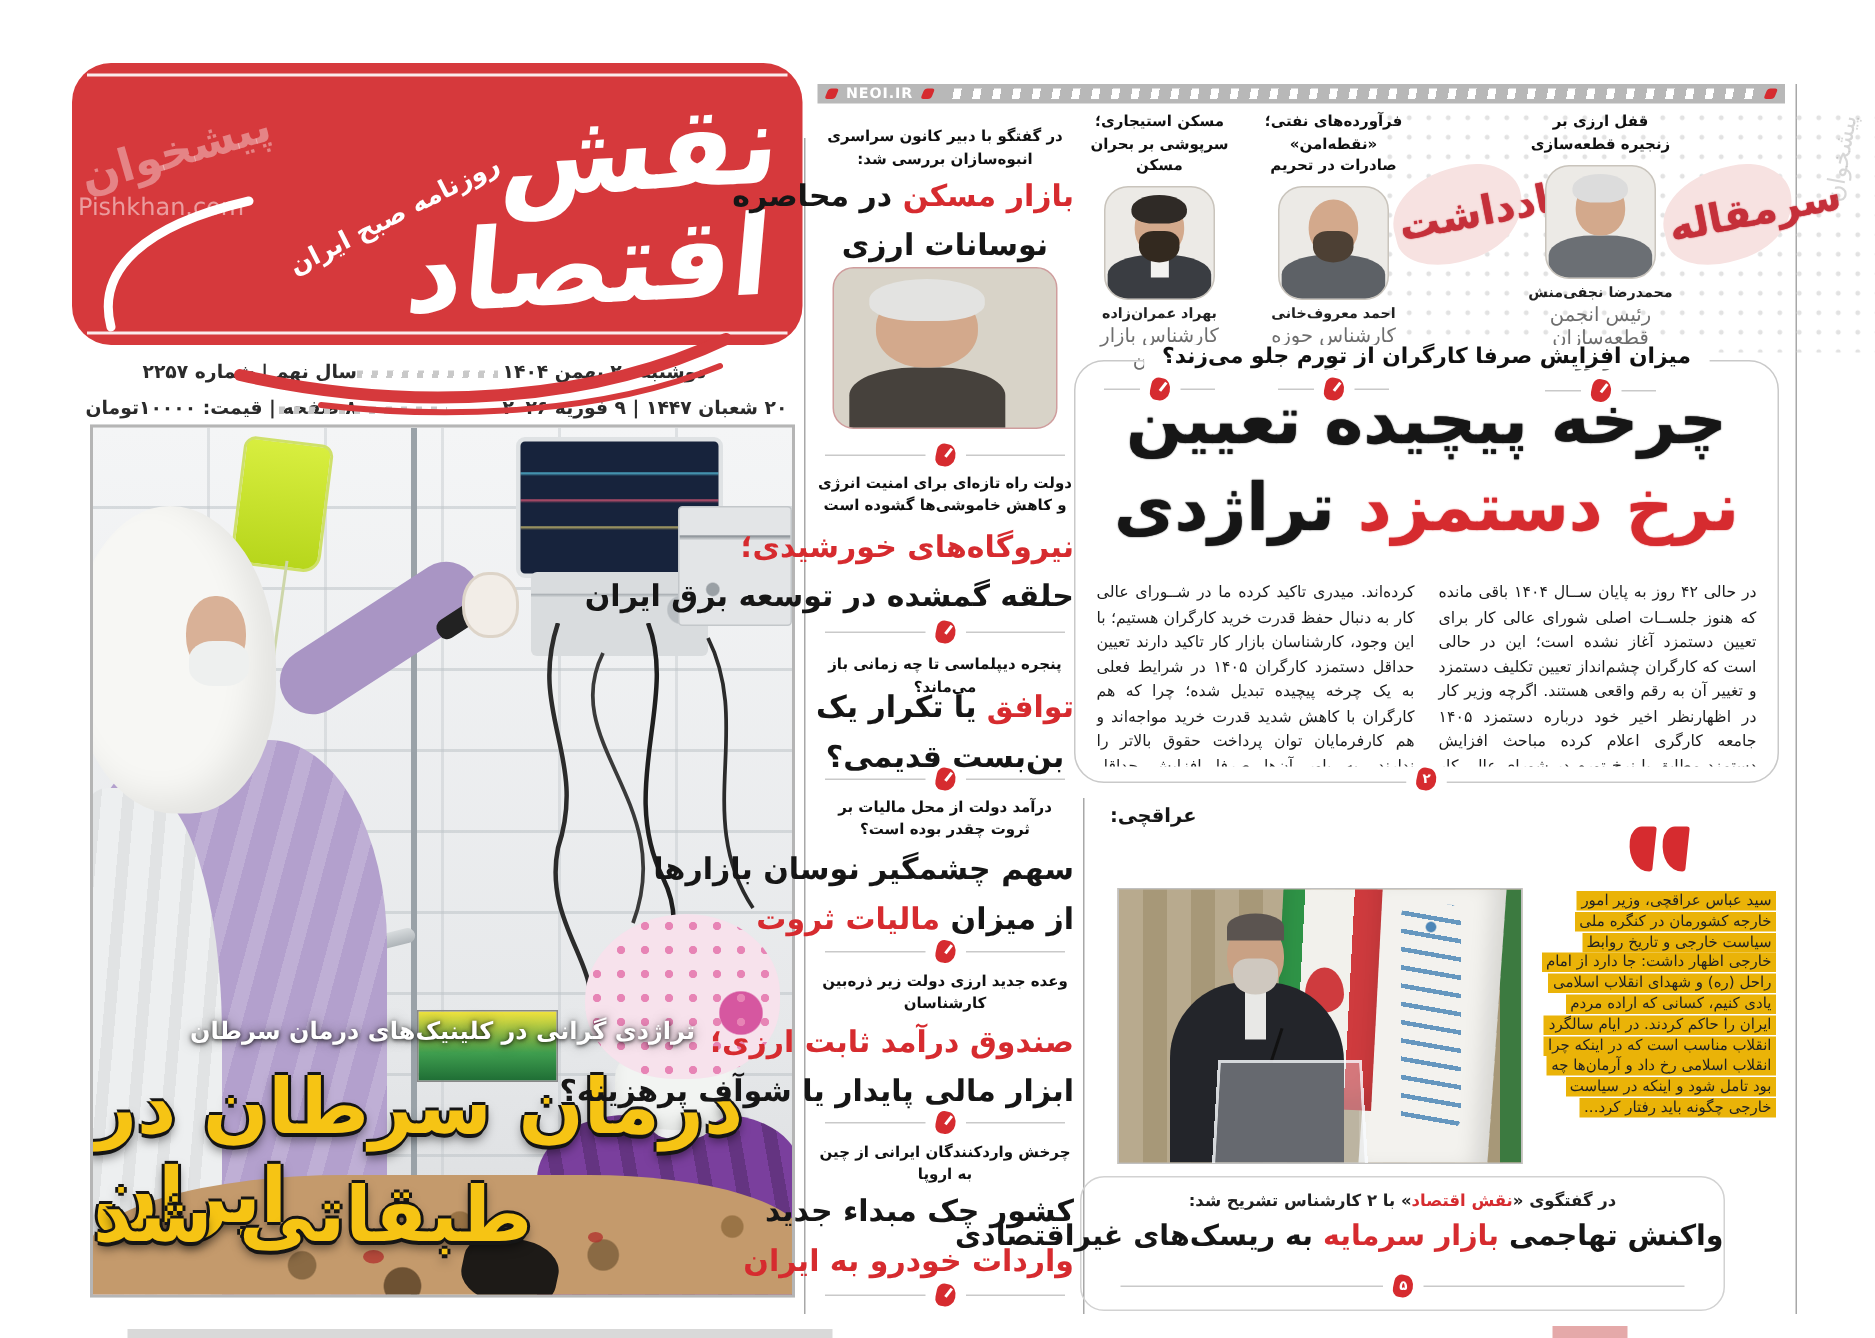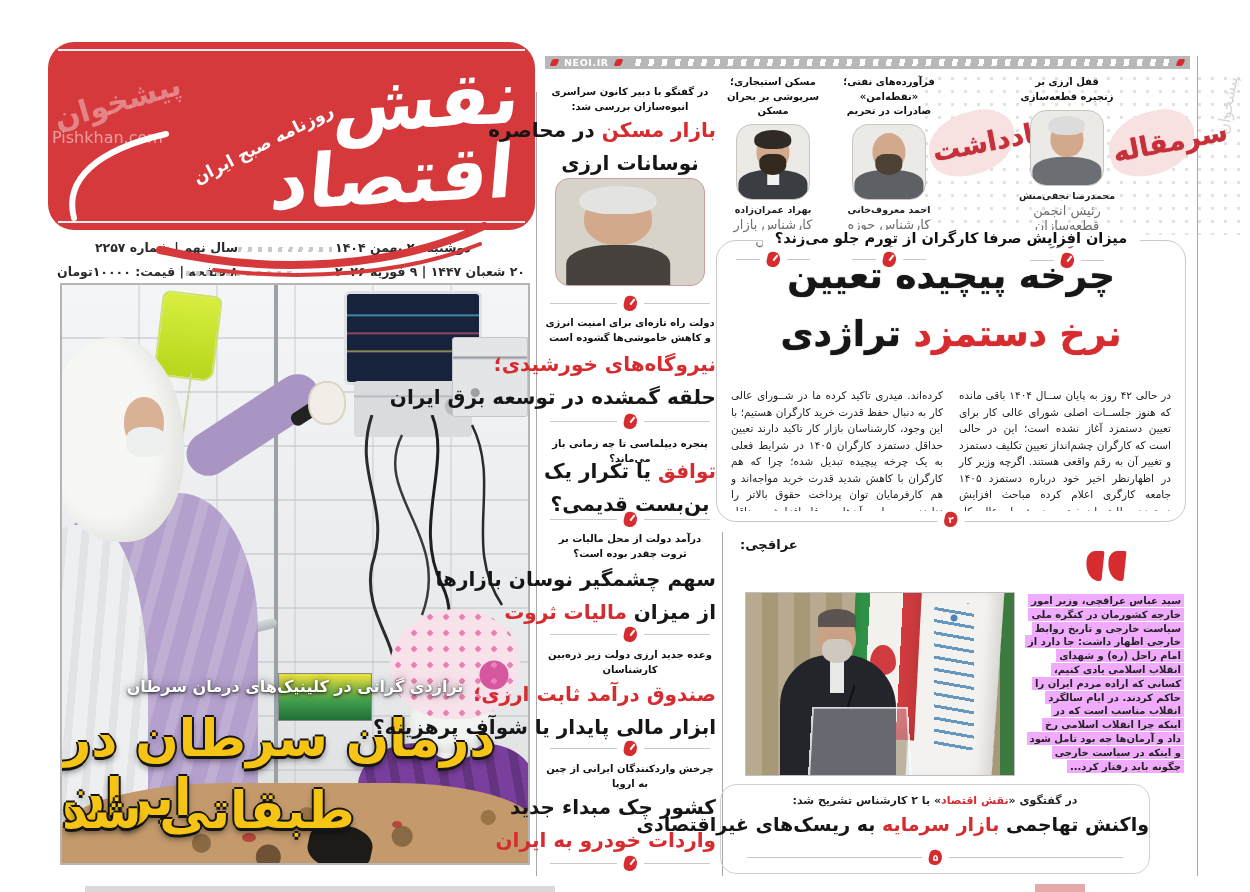--- a/index.html
+++ b/index.html
@@ -142,21 +142,21 @@
   .mc-h{position:absolute;left:0;width:100%;text-align:center;font-size:20px;font-weight:bold;line-height:1.65;letter-spacing:-.4px;}
   .mc-h .l{display:block;white-space:nowrap;}
   .mc-div{position:absolute;left:6px;right:6px;}
   .iphoto{position:absolute;left:11px;top:178px;width:148px;height:106px;background:#d8d3c8;border:1.5px solid #cf9d9d;
           border-radius:14px;overflow:hidden;}
 
   
   .mainbox{left:716px;top:240px;width:468px;height:280px;border:1.5px solid #c9c9c9;border-radius:20px;}
   .mb-kicker{position:absolute;top:-11px;left:50%;transform:translateX(-50%);background:#fff;padding:0 12px;
              font-size:14.5px;font-weight:bold;white-space:nowrap;color:#111;}
-  .mb-h{position:absolute;left:0;right:0;text-align:center;font-size:36px;font-weight:bold;letter-spacing:-1.5px;
+  .mb-h{position:absolute;left:0;right:0;text-align:center;font-size:44px;font-weight:bold;letter-spacing:-1.5px;
         text-shadow:0 0 1px currentColor;white-space:nowrap;}
   .mb-h1{top:14px;} .mb-h2{top:72px;}
   .mb-h2 .red{text-shadow:0 0 1px var(--red);}
   .mb-body{position:absolute;left:14px;right:14px;top:146px;height:124px;overflow:hidden;display:flex;gap:16px;}
   .mb-col{flex:1;font-size:10.5px;line-height:1.58;text-align:justify;color:#1d1d1d;}
   .mb-mark{position:absolute;bottom:-10px;left:50%;transform:translateX(-50%);background:#fff;padding:0 7px;}
 
   
   .ar-kicker{left:740px;top:537px;width:280px;text-align:left;font-size:13px;font-weight:bold;}
   .ar-h{left:725px;top:556px;width:310px;text-align:center;font-size:17.5px;font-weight:bold;letter-spacing:-.4px;white-space:nowrap;}
@@ -178,21 +178,21 @@
   .arp-man-beard{position:absolute;left:76px;top:46px;width:30px;height:24px;background:#cfc8bf;border-radius:36% 36% 52% 52%;}
   .arp-man-suit{position:absolute;left:34px;top:62px;width:116px;height:120px;background:#23252a;border-radius:42% 44% 0 0;}
   .arp-man-shirt{position:absolute;left:84px;top:66px;width:14px;height:34px;background:#e8e8e6;}
   .arp-podium{position:absolute;left:64px;top:112px;width:96px;height:70px;background:rgba(225,232,238,.35);
      border:2px solid rgba(250,252,255,.75);transform:perspective(120px) rotateX(8deg);}
   .arp-mic{position:absolute;left:104px;top:92px;width:2px;height:24px;background:#111;transform:rotate(18deg);}
 
   .qmark{left:1086px;top:551px;display:flex;gap:5px;}
   .qmark i{width:17px;height:30px;background:var(--red);border-radius:7px 2px 2px 15px/9px 2px 2px 20px;transform:skewX(-6deg);}
   .quote{left:1028px;top:594px;width:156px;font-size:10px;line-height:1.38;text-align:right;color:#222;}
-  .quote span{background:#f0abfc;padding:1px 3px;-webkit-box-decoration-break:clone;box-decoration-break:clone;font-weight:bold;}
+  .quote span{background:#eab308;padding:1px 3px;-webkit-box-decoration-break:clone;box-decoration-break:clone;}
 
   
   .stockbox{left:720px;top:784px;width:428px;height:88px;border:1.5px solid #d2d2d2;border-radius:16px;}
   .sb-kicker{position:absolute;top:9px;left:0;right:0;text-align:center;font-size:11px;font-weight:bold;color:#222;}
   .sb-h{position:absolute;top:28px;left:0;right:0;text-align:center;font-size:19px;font-weight:bold;letter-spacing:-.6px;white-space:nowrap;}
   .sb-div{position:absolute;left:26px;right:26px;bottom:8px;}
   .stub-gray{left:85px;top:886px;width:470px;height:6px;background:#d9d9d9;}
   .stub-pink{left:1035px;top:884px;width:50px;height:8px;background:#e5a9a9;}
 </style>
 </head>

